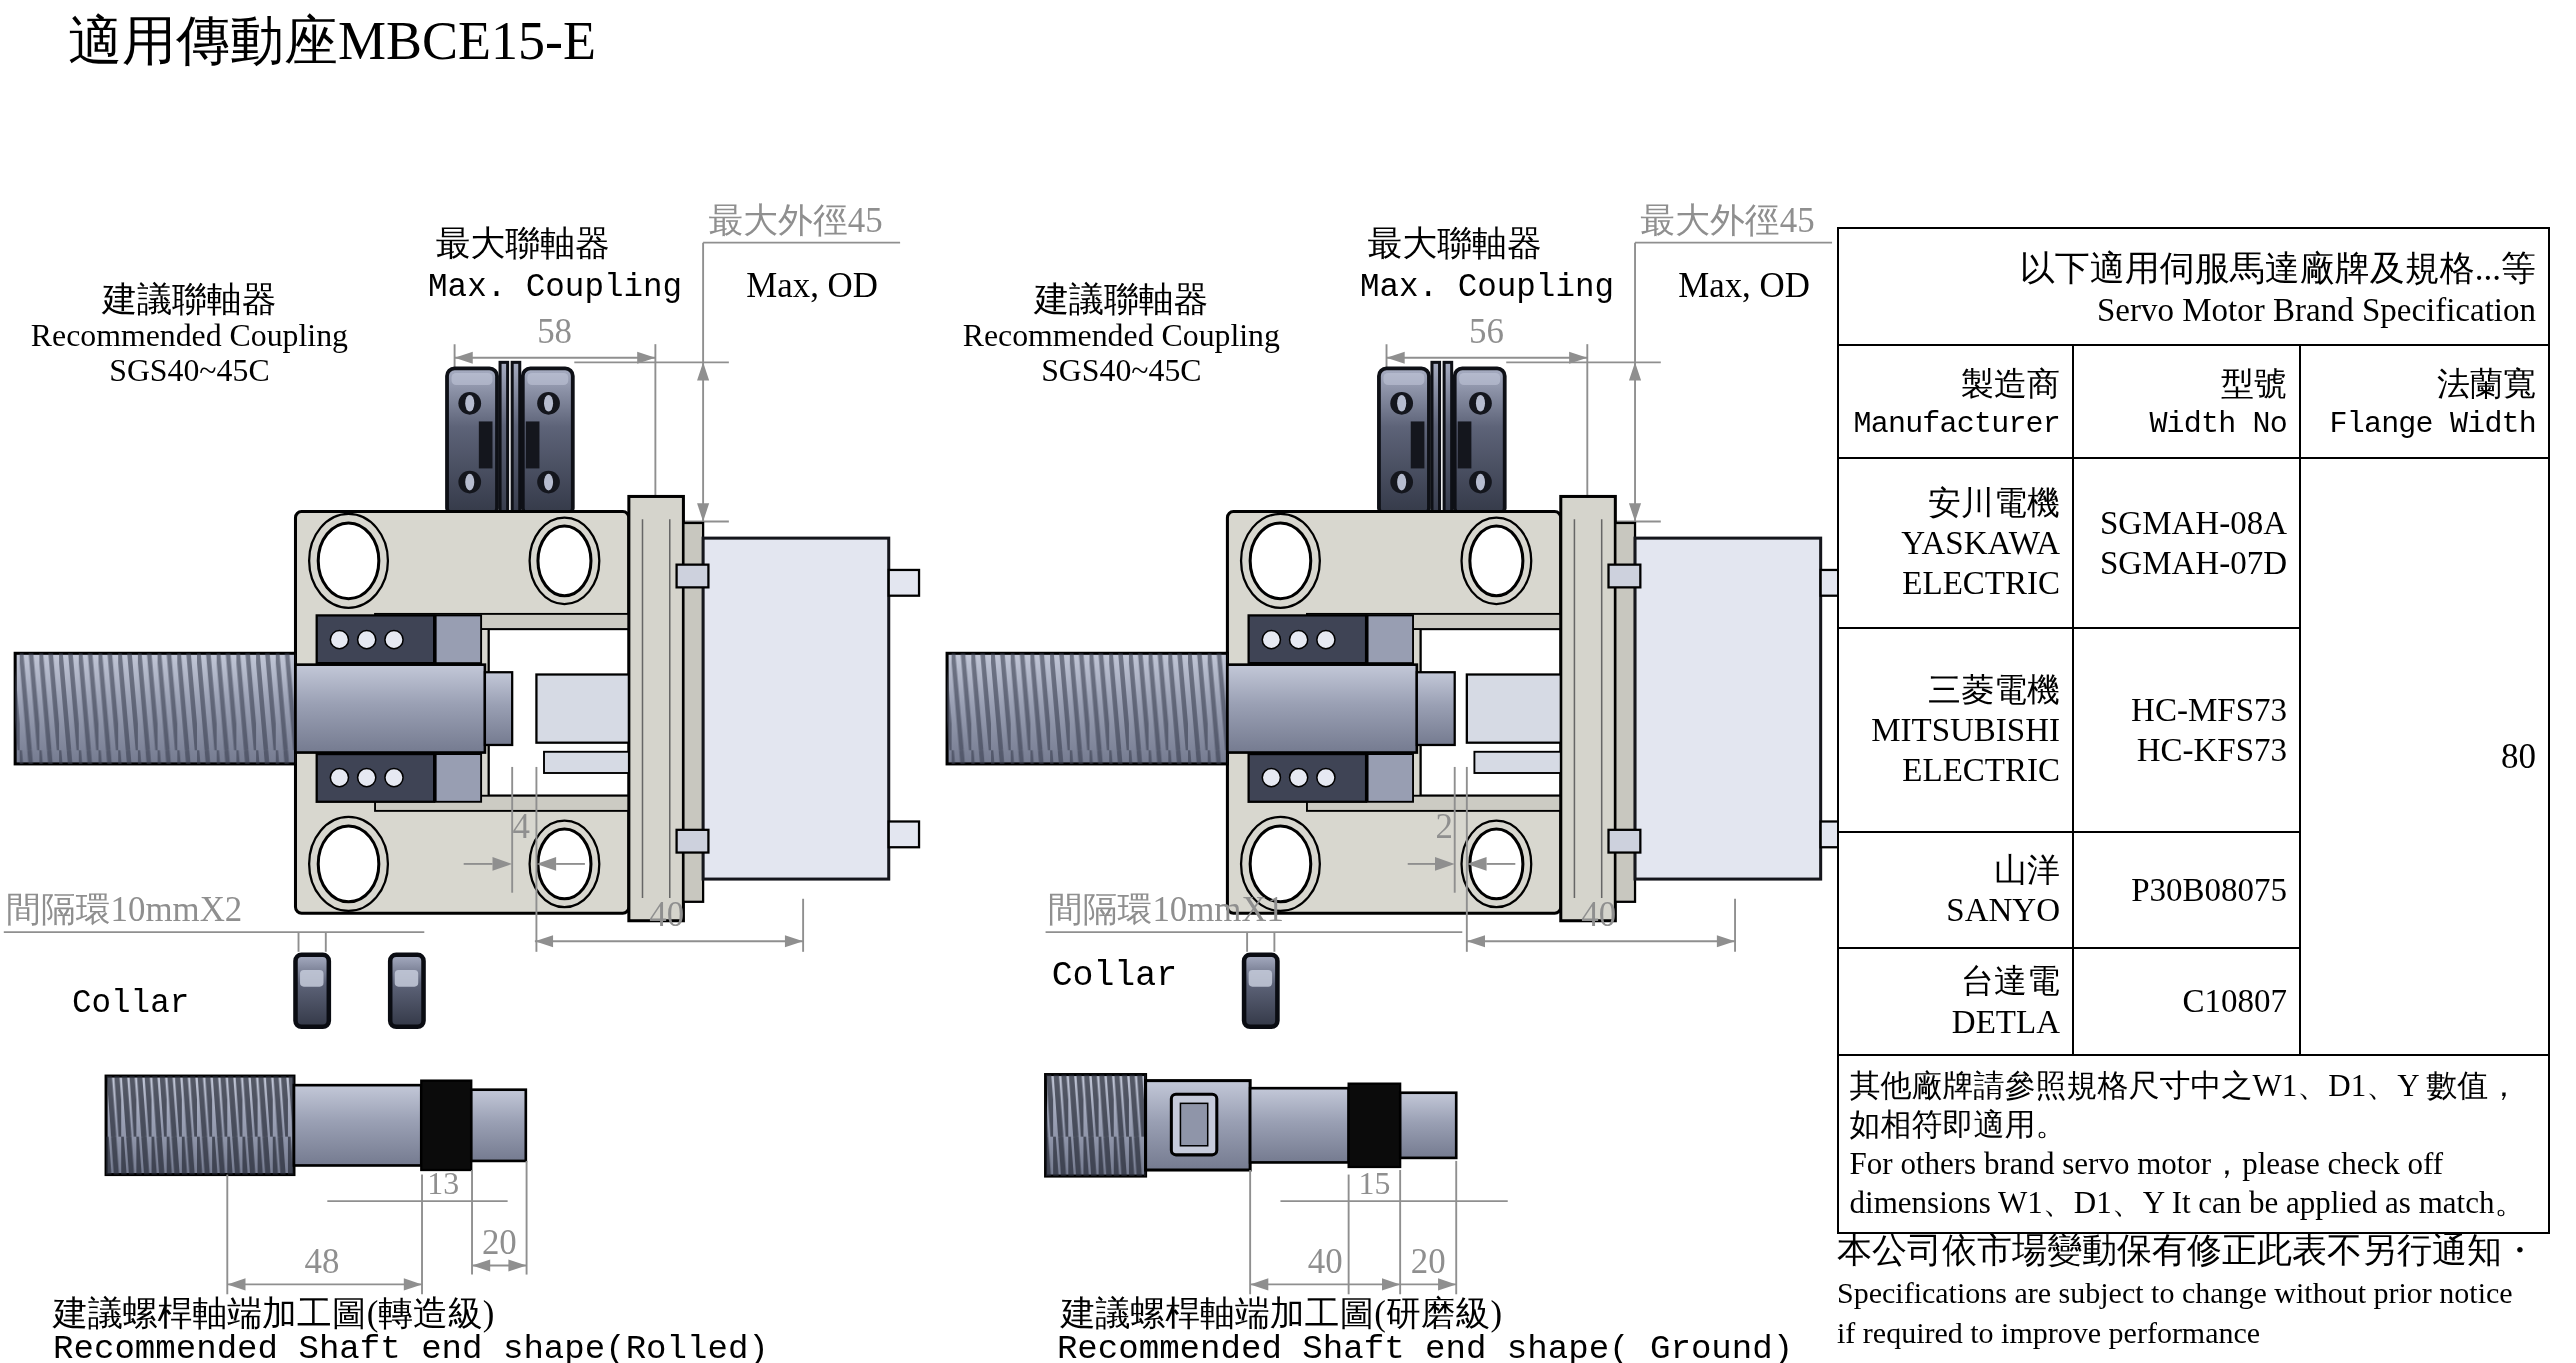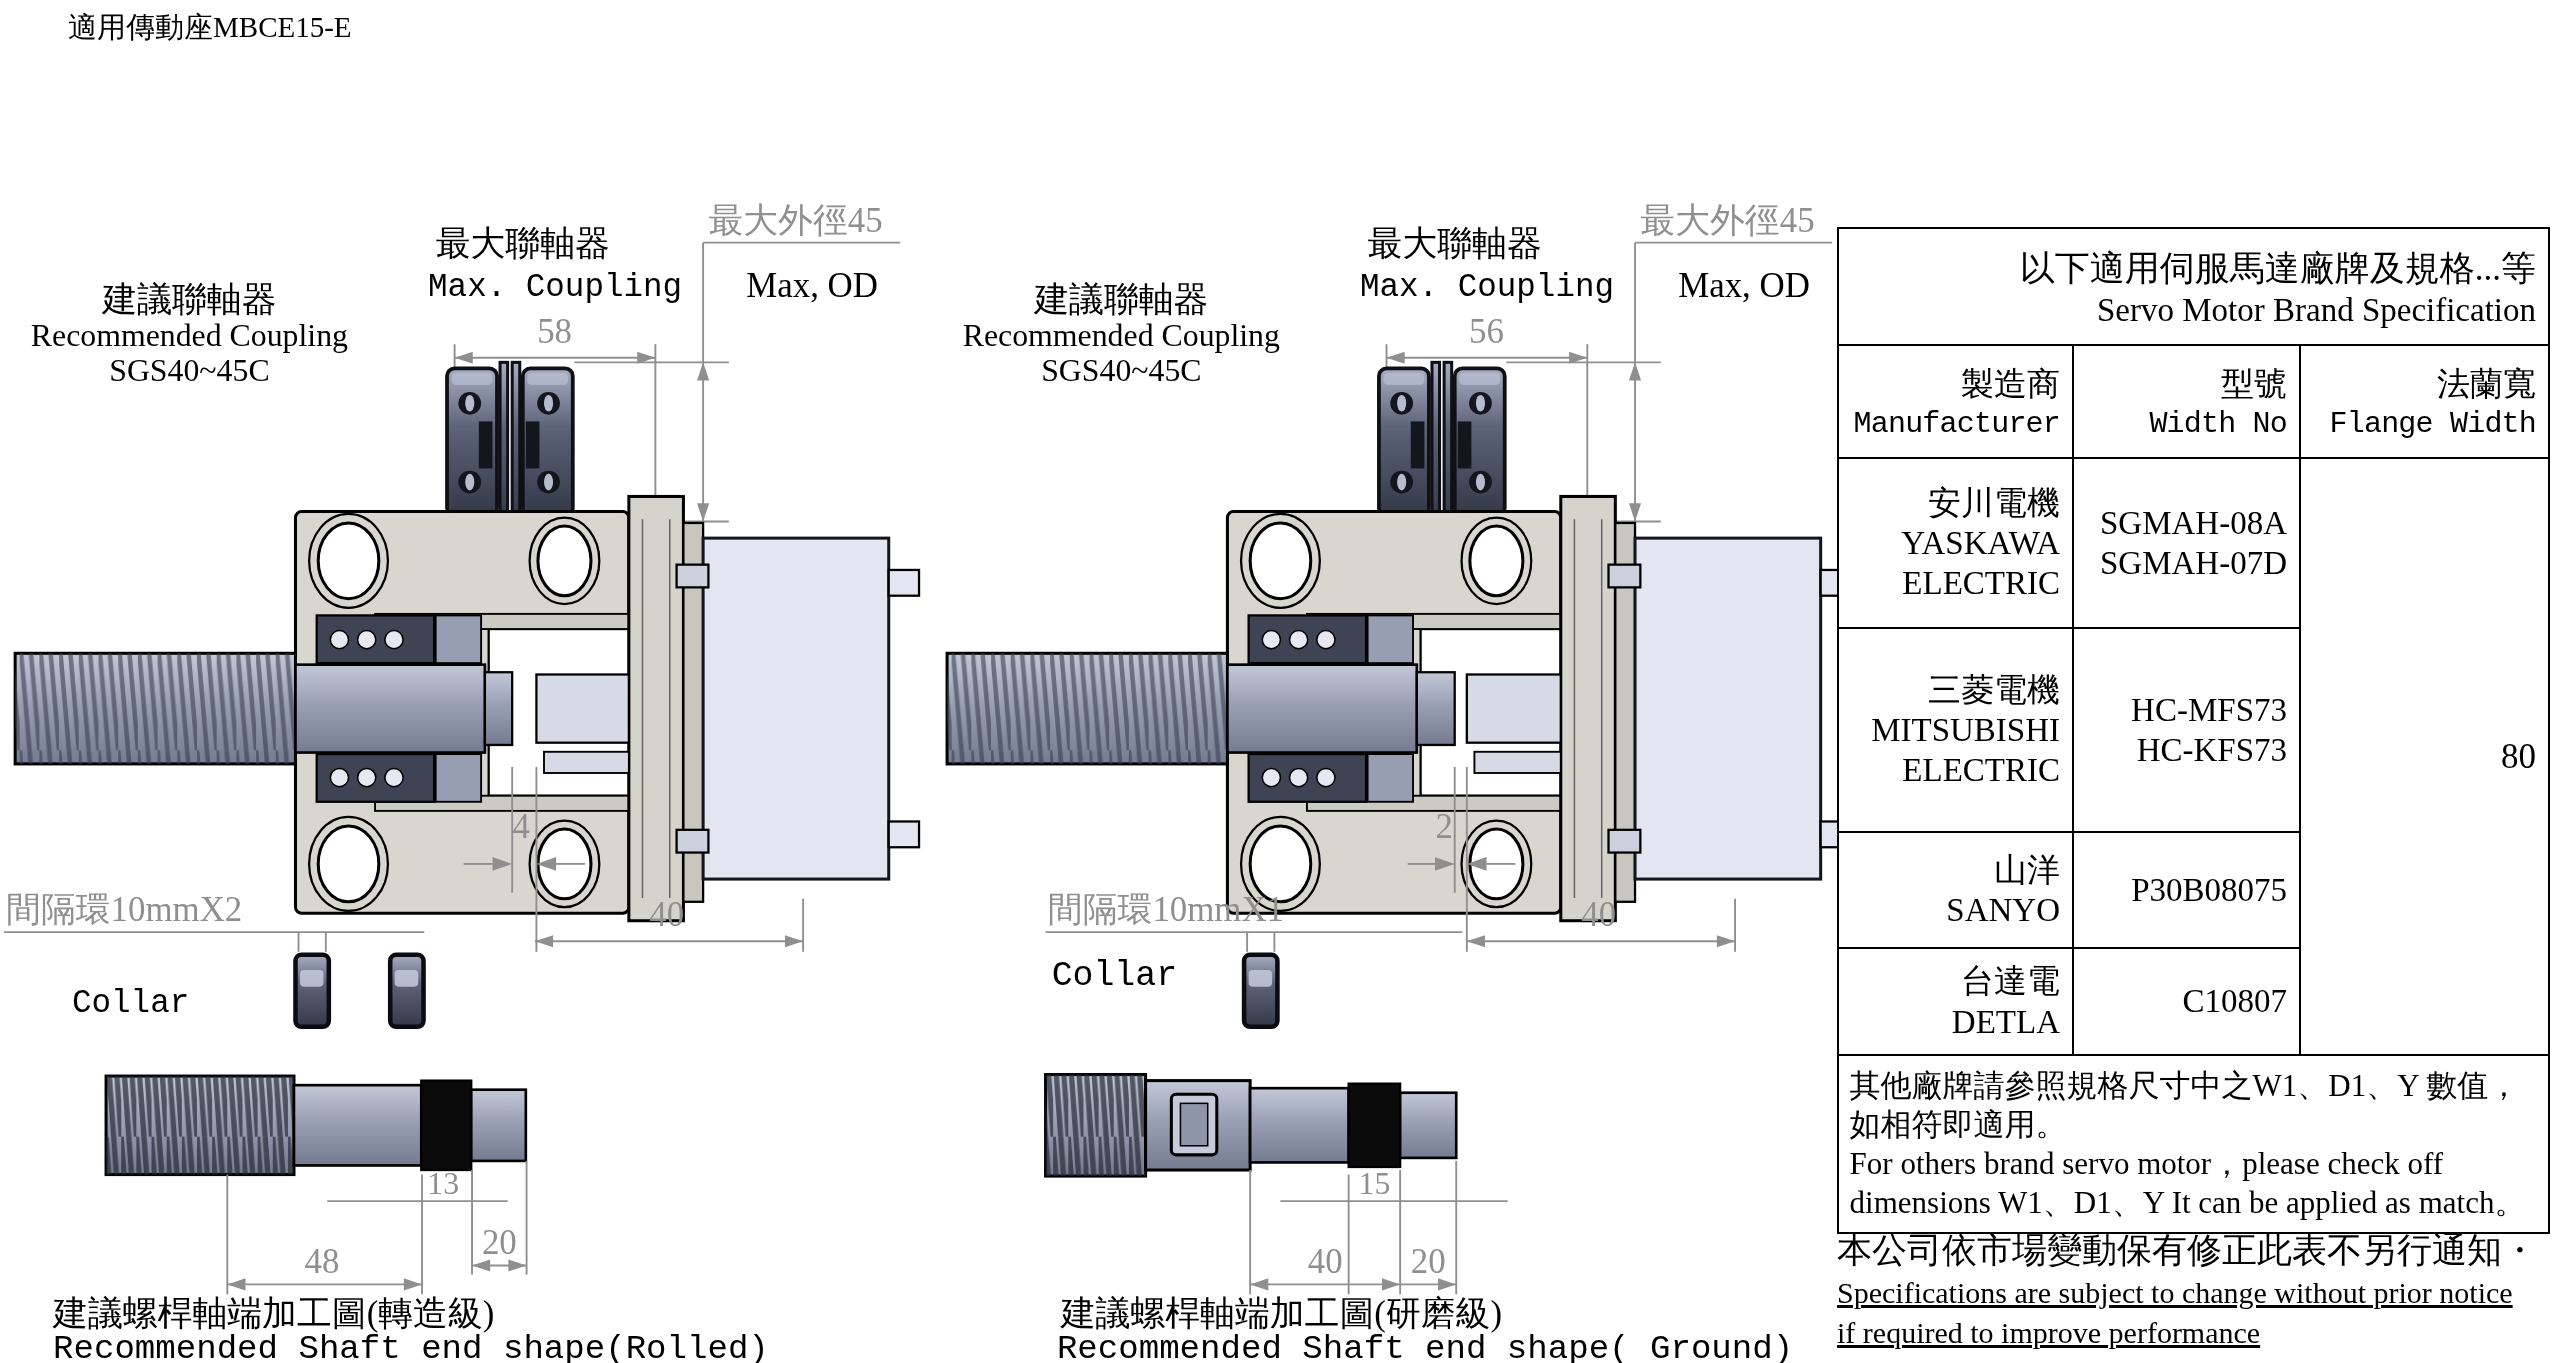--- a/index.html
+++ b/index.html
@@ -3,21 +3,21 @@
 <meta charset="utf-8">
 <style>
   html,body{margin:0;padding:0;}
   body{
     width:2576px;height:1364px;position:relative;background:#fff;overflow:hidden;
     font-family:"Liberation Serif","DejaVu Serif",serif;color:#000;
   }
   .pre{white-space:pre-line;}
   
   #page-header{position:absolute;left:68px;top:12px;}
-  #title-zh{font-size:29px;line-height:1.1;}
+  #title-zh{font-size:54px;line-height:1.1;}
   #title-en{font-size:41px;line-height:1.1;margin-top:4.5px;}
   #title-en .model{margin-left:70px;}
   
   #drawings{position:absolute;left:0;top:182px;}
   text{fill:#000;}
   .dimtxt{fill:#8f8f8f;font-size:46px;font-family:"Liberation Serif","DejaVu Serif",serif;}
   .lblzh{font-size:46px;font-family:"Liberation Serif","DejaVu Serif",serif;}
   .lblen{font-size:42px;font-family:"Liberation Serif","DejaVu Serif",serif;}
   .lblmono{font-size:43px;font-family:"Liberation Mono","DejaVu Sans Mono",monospace;}
   .capzh{font-size:46px;}
@@ -38,21 +38,21 @@
   .tt-zh{font-size:35px;}
   .tt-en{font-size:33px;}
   .th-zh{font-size:33px;}
   .th-en{font-size:30px;font-family:"Liberation Mono","DejaVu Sans Mono",monospace;letter-spacing:-0.8px;}
   .cell-lines{font-size:33px;line-height:1.22;}
   .flange-val{font-size:35px;font-family:Liberation Serif, serif;}
   .note-lines{font-size:31px;line-height:1.26;}
   
   #footnote{position:absolute;left:1837px;top:1229px;width:739px;}
   #footnote .fzh{font-size:35px;line-height:1.25;}
-  #footnote .fen{font-size:30px;line-height:1.33;white-space:pre-line;text-decoration:underline;}
+  #footnote .fen{font-size:30px;line-height:1.33;white-space:pre-line;}
 </style>
 </head>
 <body>
 
 <div id="page-header">
   <div id="title-zh">適用傳動座MBCE15-E</div>
 </div>
 
 <svg id="drawings" width="1879" height="1182" viewBox="0 0 2480 1560">
   <defs>

